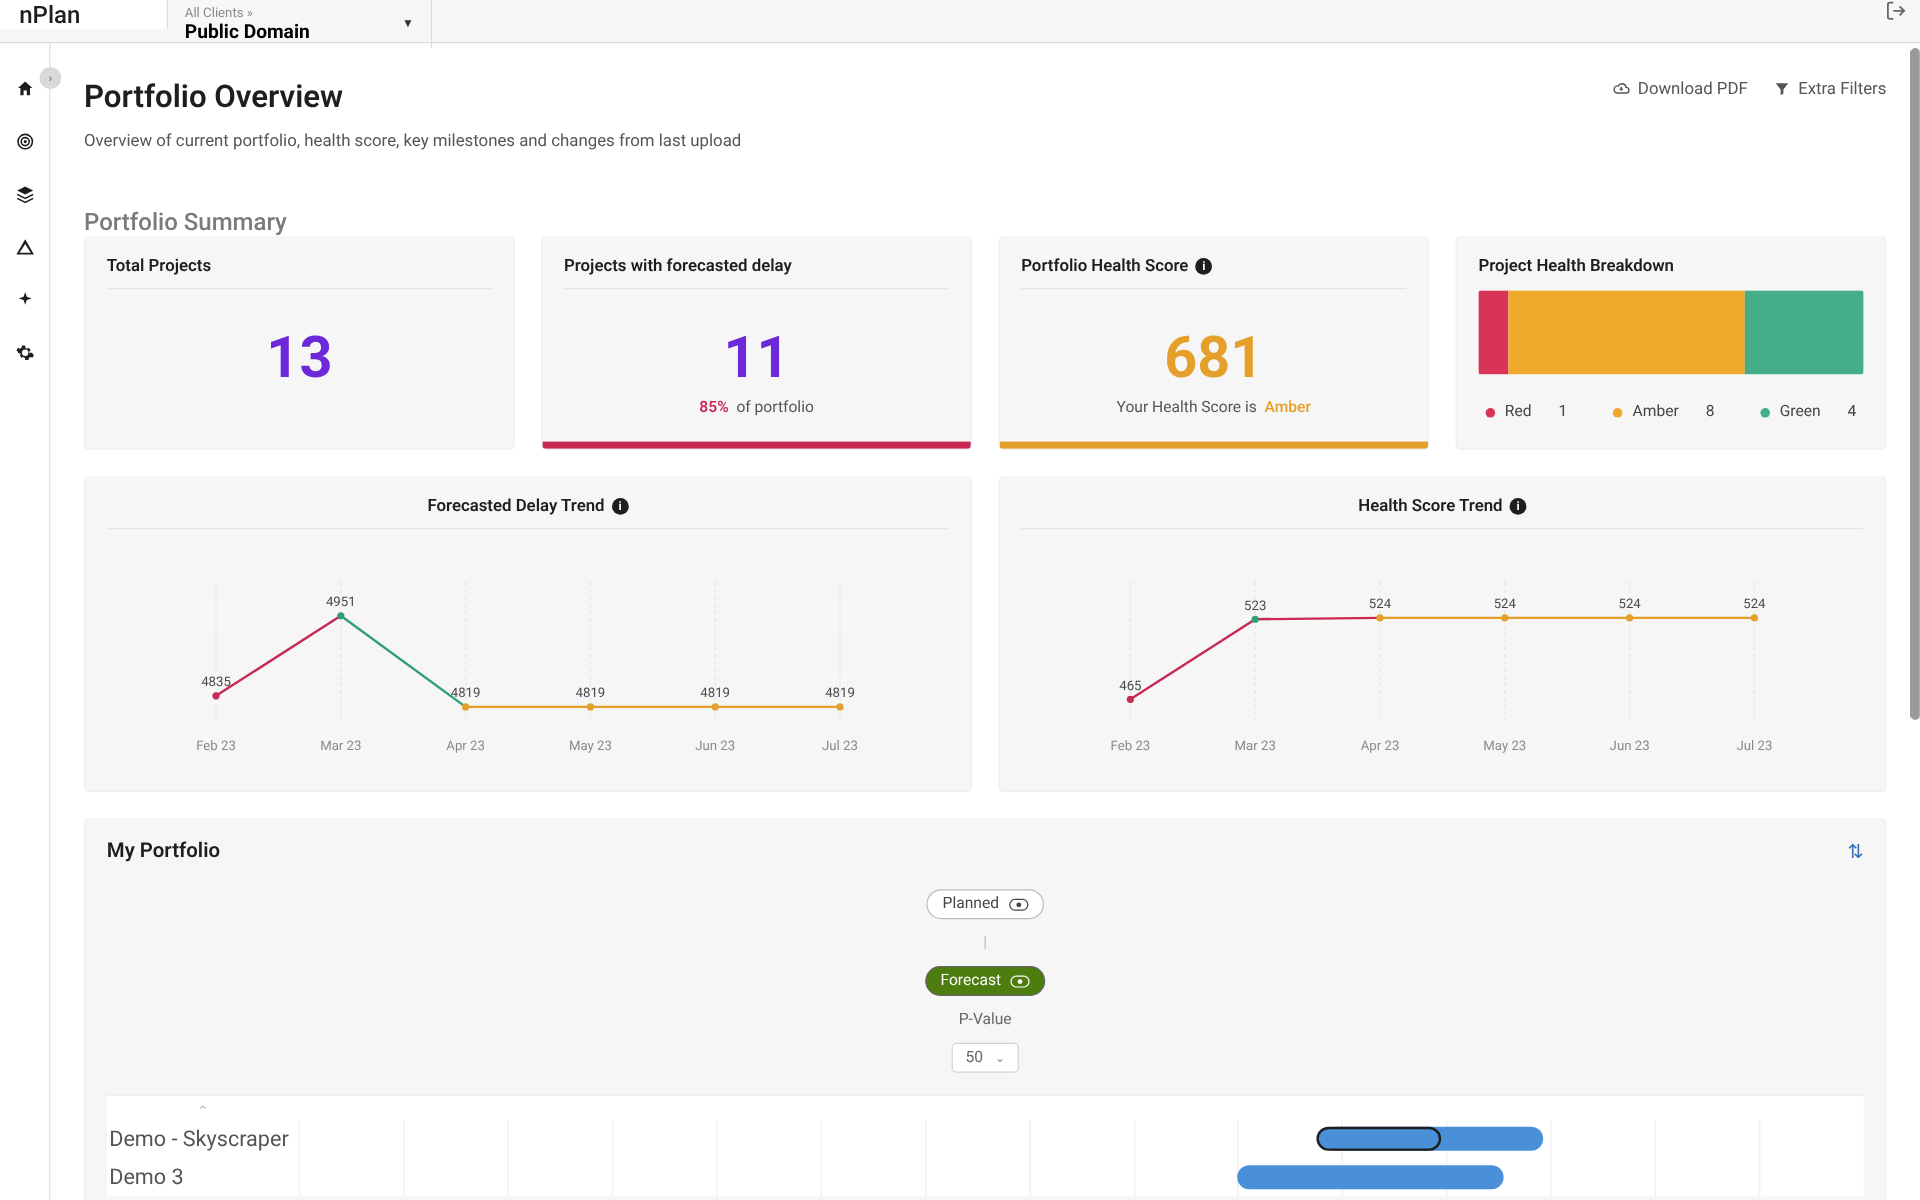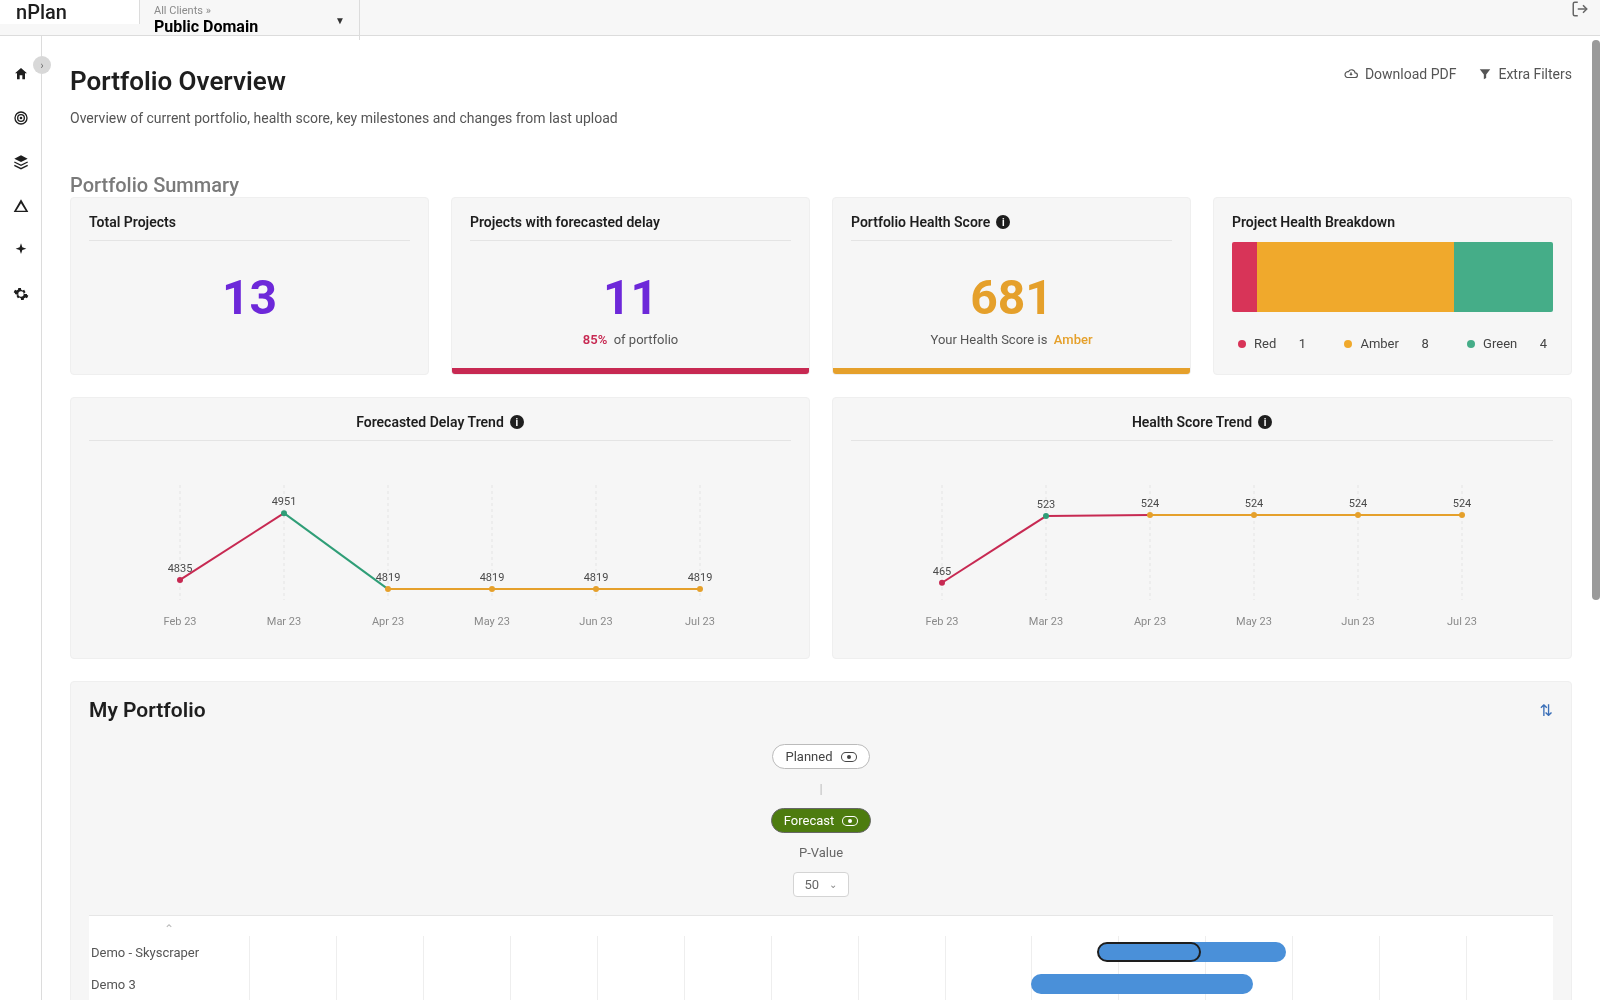--- a/index.html
+++ b/index.html
@@ -54,32 +54,32 @@
 .trend-row { display: flex; gap: 22px; margin-top: 22px; }
 .trend-card { flex: 1; background: #f6f6f6; border: 1px solid #efefef; border-radius: 4px; padding: 16px 18px 20px 18px; }
 .trend-title { font-size: 14px; font-weight: 600; display: flex; align-items: center; gap: 6px; justify-content: center; }
 .trend-sep { border-top: 1px solid #e4e4e4; margin-top: 10px; margin-bottom: 24px; }
 svg.trend { width: 100%; height: 170px; }
 .tick-label { font-size: 11px; fill: #8a8a8a; text-anchor: middle; }
 .val-label { font-size: 11px; fill: #4a4a4a; text-anchor: middle; }
 
 .portfolio-card { background: #f6f6f6; border: 1px solid #efefef; border-radius: 4px; padding: 16px 18px 28px 18px; margin-top: 22px; }
 .portfolio-head { display: flex; justify-content: space-between; align-items: center; }
-.portfolio-head h3 { font-size: 21px; font-weight: 600; }
+.portfolio-head h3 { font-size: 17px; font-weight: 600; }
 .sort-icon { color: #3a6fb8; cursor: pointer; font-size: 16px; }
 .filter-row { display: flex; align-items: center; gap: 12px; margin-top: 22px; font-size: 13px; color: #666; flex-direction: column; }
 .chip { border: 1px solid #bbb; padding: 4px 12px; border-radius: 14px; display: inline-flex; align-items: center; gap: 8px; cursor: pointer; color: #444; background: #fff; }
 .chip.active { background: #4d7c0f; color: #fff; border-color: #666; }
 .divider-v { color: #bbb; }
 .pvalue-sel { border: 1px solid #d4d4d4; padding: 4px 10px; border-radius: 4px; display: inline-flex; align-items: center; gap: 10px; background: #fff; cursor: pointer; }
 
 .gantt { margin-top: 18px; position: relative; background: #fff; border-top: 1px solid #e6e6e6; padding-top: 6px; }
 .gantt-rows { }
 .gantt-row { display: flex; align-items: center; height: 32px; }
-.gantt-label { width: 160px; font-size: 13px; color: #555; padding-left: 2px; }
+.gantt-label { width: 160px; font-size: 18px; color: #555; padding-left: 2px; }
 .gantt-track { flex: 1; position: relative; height: 32px; }
 .gantt-grid { position: absolute; inset: 0; display: flex; }
 .gantt-grid .gcol { flex: 1; border-left: 1px solid #eee; }
 .gbar { position: absolute; height: 20px; top: 6px; border-radius: 10px; background: #4a90d9; }
 .gbar.outline { background: #4a90d9; border: 2px solid #1e1e1e; }
 
 .info-icon { display: inline-flex; width: 14px; height: 14px; border-radius: 50%; background: #1e1e1e; color: #fff; align-items: center; justify-content: center; font-size: 10px; font-weight: 700; }
 .eye { width: 16px; height: 10px; border: 1.5px solid currentColor; border-radius: 60% / 100%; position: relative; display: inline-block; }
 .eye::after { content: ''; position: absolute; width: 4px; height: 4px; background: currentColor; border-radius: 50%; top: 50%; left: 50%; transform: translate(-50%, -50%); }
 .up-caret { color: #bbb; text-align: center; font-size: 12px; }

